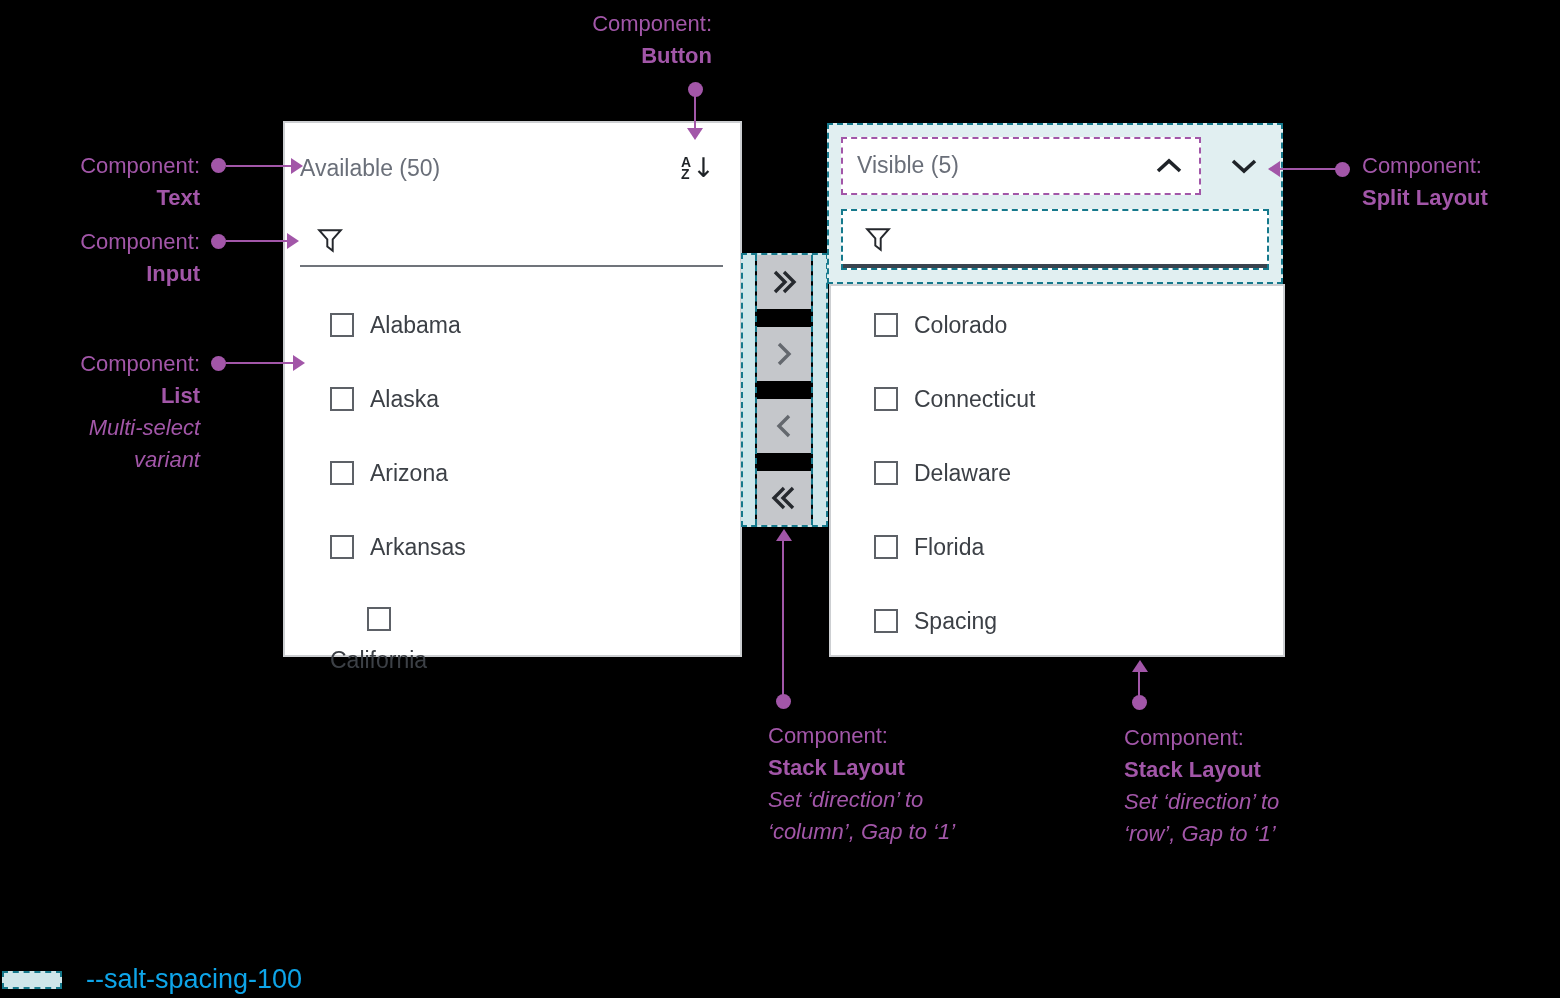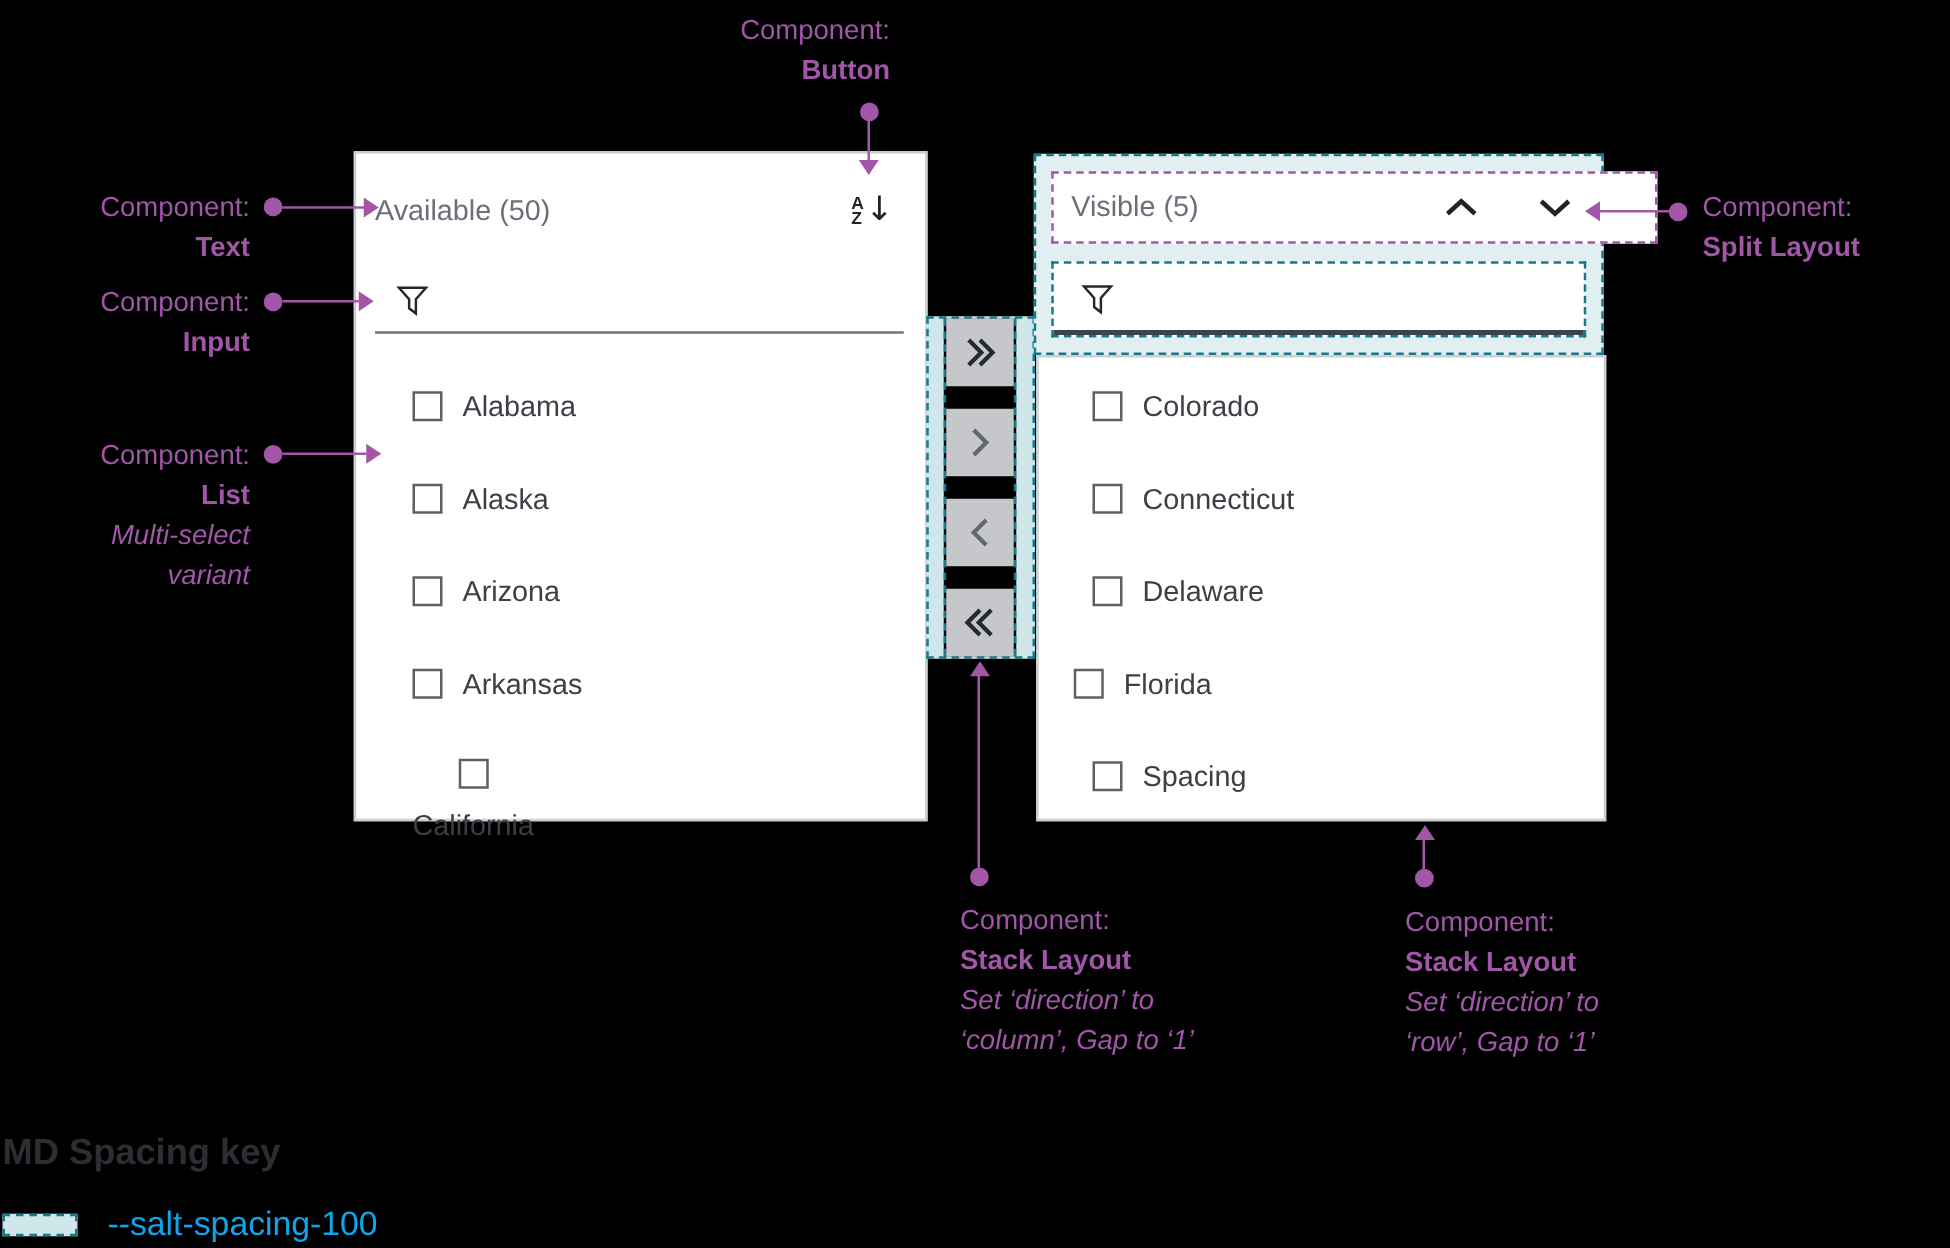--- a/index.html
+++ b/index.html
@@ -123,21 +123,21 @@
       <div class="transfer-btn" style="top:216px;">
         <svg width="30" height="26" viewBox="0 0 30 26">
           <path d="M24 3 L14 13 L24 23" fill="none" class="icon-dark" stroke-width="3.4"></path>
           <path d="M15 3 L5 13 L15 23" fill="none" class="icon-dark" stroke-width="3.4"></path>
         </svg>
       </div>
     </div>
   </div>
 
   <div class="teal-region" style="left:827px;top:123px;width:456px;height:161px;background:#e1eff1;">
-    <div class="purple-dash-white" style="left:12px;top:12px;width:485px;height:58px;">
+    <div class="purple-dash-white" style="left:12px;top:12px;width:360px;height:58px;">
       <div class="panel-title abs" style="left:14px;top:13px;">Visible (5)</div>
       <div class="abs" style="left:312px;top:18px;width:28px;height:18px;cursor:pointer;">
         <svg width="28" height="18" viewBox="0 0 28 18">
           <path d="M3 14 L14 4 L25 14" fill="none" stroke="#1f2328" stroke-width="3.6"></path>
         </svg>
       </div>
       <div class="abs" style="left:387px;top:18px;width:28px;height:18px;cursor:pointer;">
         <svg width="28" height="18" viewBox="0 0 28 18">
           <path d="M3 4 L14 14 L25 4" fill="none" stroke="#1f2328" stroke-width="3.6"></path>
         </svg>
@@ -162,21 +162,21 @@
         <div class="item-row" style="left: 15px; top: 99px;">
           <div class="checkbox"></div>
           <div class="item-label">Connecticut</div>
         </div>
 
         <div class="item-row" style="left: 15px; top: 173px;">
           <div class="checkbox"></div>
           <div class="item-label">Delaware</div>
         </div>
 
-        <div class="item-row" style="left: 0; top: 247px;">
+        <div class="item-row" style="left: 15px; top: 247px;">
           <div class="checkbox"></div>
           <div class="item-label">Florida</div>
         </div>
 
         <div class="item-row" style="left: 15px; top: 321px;">
           <div class="checkbox"></div>
           <div class="item-label">Spacing</div>
         </div>
       </div>
   </div>
@@ -236,17 +236,16 @@
   <div class="annot" style="left:1124px;top:722px;">
     <div>Component:</div>
     <div class="name">Stack Layout</div>
     <div class="note">Set ‘direction’ to</div>
     <div class="note">‘row’, Gap to ‘1’</div>
   </div>
   <div class="arr-up" style="left:1132px;top:660px;"></div>
   <div class="vline" style="left:1138px;top:671px;height:26px;"></div>
   <div class="dot" style="left:1132px;top:695px;"></div>
 
-  <div class="key-title" style="left:2px;top:906px;">MD Spacing key</div>
   <div class="key-swatch" style="left:2px;top:971px;"></div>
   <div class="key-token" style="left:86px;top:964px;">--salt-spacing-100</div>
 
 </div>
 
 </body></html>

